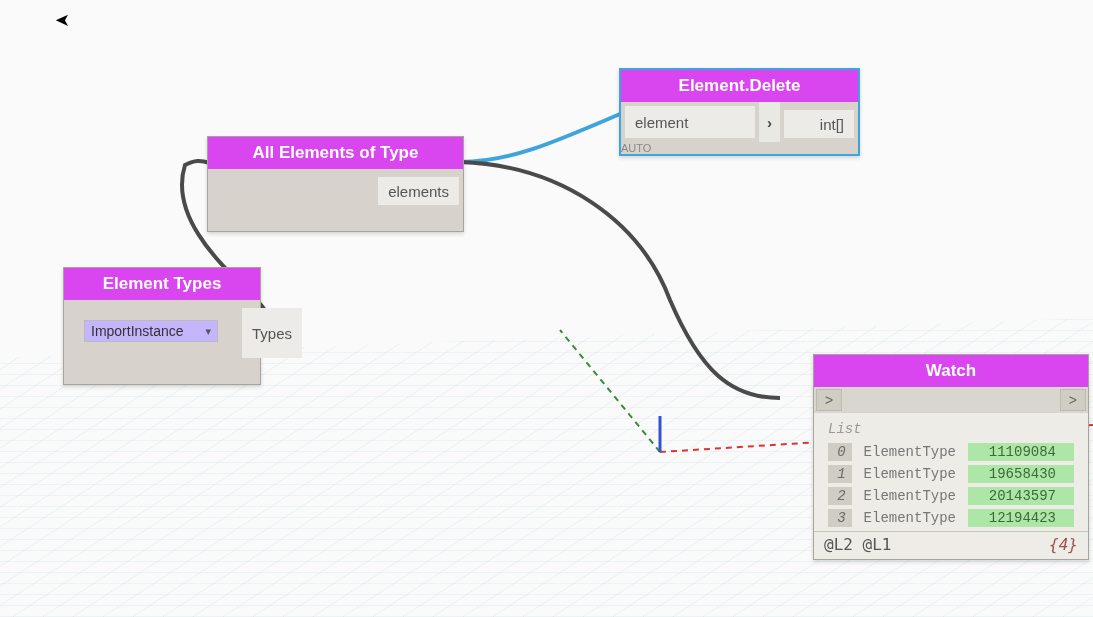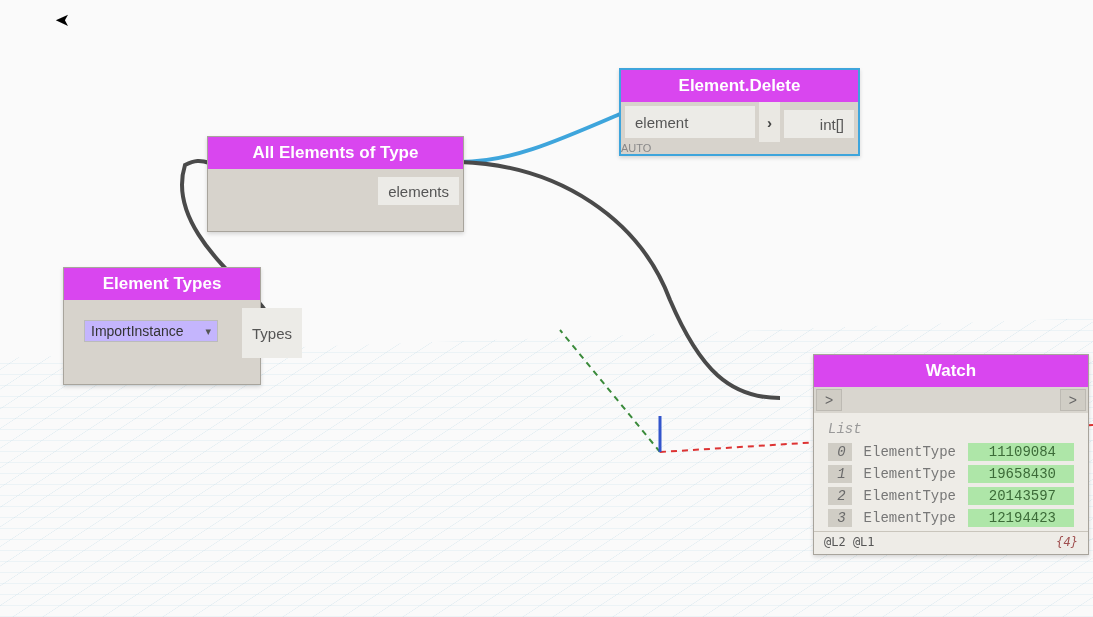--- a/index.html
+++ b/index.html
@@ -148,21 +148,21 @@
     background: #aee6a8;
     color: #3c6b38;
     padding: 1px 18px;
     min-width: 70px;
     text-align: right;
   }
   .watch-footer {
     display: flex;
     justify-content: space-between;
     padding: 3px 10px 5px 10px;
-    font-size: 12px;
+    font-size: 16px;
     font-family: monospace;
     color: #555;
     border-top: 1px solid #c9c5bc;
   }
   .watch-footer .count { color: #a05050; font-style: italic; }
 
   
   .cursor {
     position: absolute;
     top: 9px;

